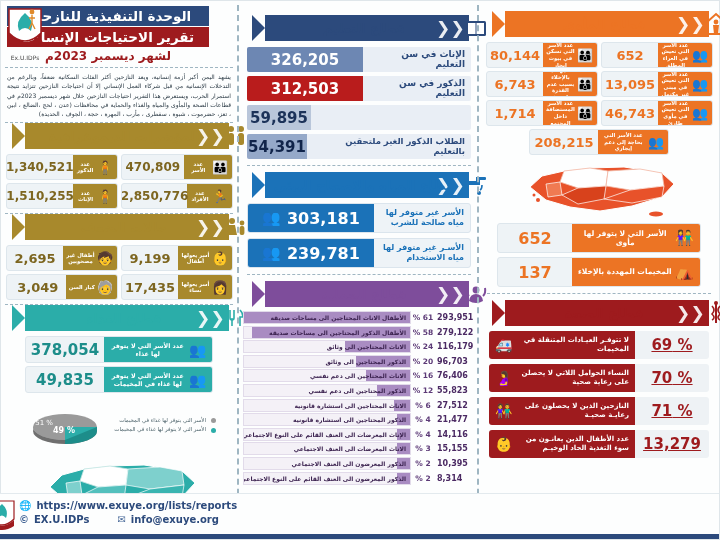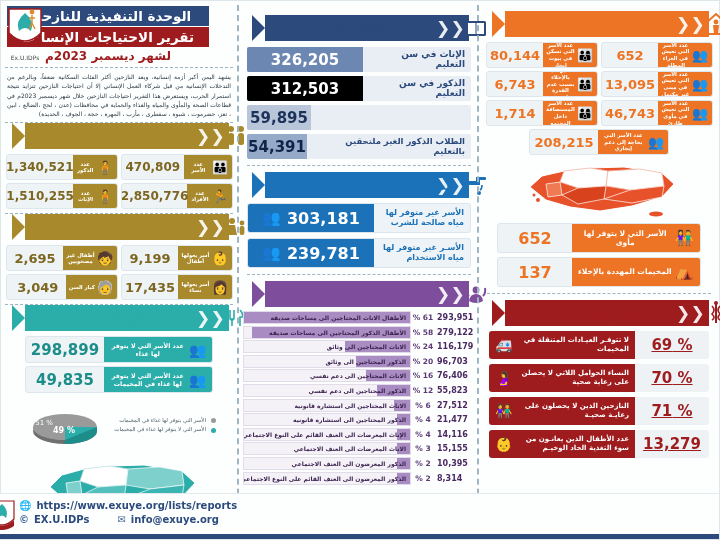--- a/index.html
+++ b/index.html
@@ -107,21 +107,21 @@
     flex: 0 0 108px; padding: 0 6px;
     font-size: 9px; font-weight: bold; color: #2c4a7c;
     text-align: right; line-height: 1.1;
   }
   .edu-row .ebar {
     flex: 1 1 auto; display: flex; align-items: center; justify-content: center;
     align-self: stretch;
     color: #fff; font-weight: bold; font-size: 15px;
   }
   .edu-row.big .ebar  { background: #6d87b3; }
-  .edu-row.big2 .ebar { background: #000000; }
+  .edu-row.big2 .ebar { background: #b91c1c; }
   .edu-row.sm .ebar   { background: #b9c6da; color: #1c3259; max-width: 64px; flex: 0 0 64px; margin-right: auto; }
   .edu-row.sm2 .ebar  { background: #95a9c9; color: #10244a; max-width: 60px; flex: 0 0 60px; margin-right: auto; }
   .edu-row.sm .elab, .edu-row.sm2 .elab { flex: 1 1 auto; font-size: 8.5px; }
 
   
   .wat-row {
     display: flex; align-items: stretch; height: 30px;
     margin: 5px 8px 0 8px; background: #eef3f7;
     border: 1px solid #dbe5ed; border-radius: 3px; overflow: hidden;
   }
@@ -373,21 +373,21 @@
           </svg>
       </span>
     </div>
 
     <div class="stat-grid" id="food-grid">
         <div class="pill p-food" style="width: calc(100% - 40px); margin: 0px 20px; height: 27px;">
           <div class="lbl" style="flex:1 1 auto;max-width:none;justify-content:space-between;font-size:6.3px;padding:0 5px">
             <span class="ico" style="font-size:14px">👥</span>
             <span class="txt">عدد الأسر التي لا يتوفر لها غذاء</span>
           </div>
-          <div class="val" style="font-size:15px;min-width:78px">298,899</div>
+          <div class="val" style="font-size:15px;min-width:78px">378,054</div>
         </div>
         <div class="pill p-food" style="width: calc(100% - 40px); margin: 0px 20px; height: 27px;">
           <div class="lbl" style="flex:1 1 auto;max-width:none;justify-content:space-between;font-size:6.3px;padding:0 5px">
             <span class="ico" style="font-size:14px">👥</span>
             <span class="txt">عدد الأسر التي لا يتوفر لها غذاء في المخيمات</span>
           </div>
           <div class="val" style="font-size:15px;min-width:78px">49,835</div>
         </div>
       </div>
 

